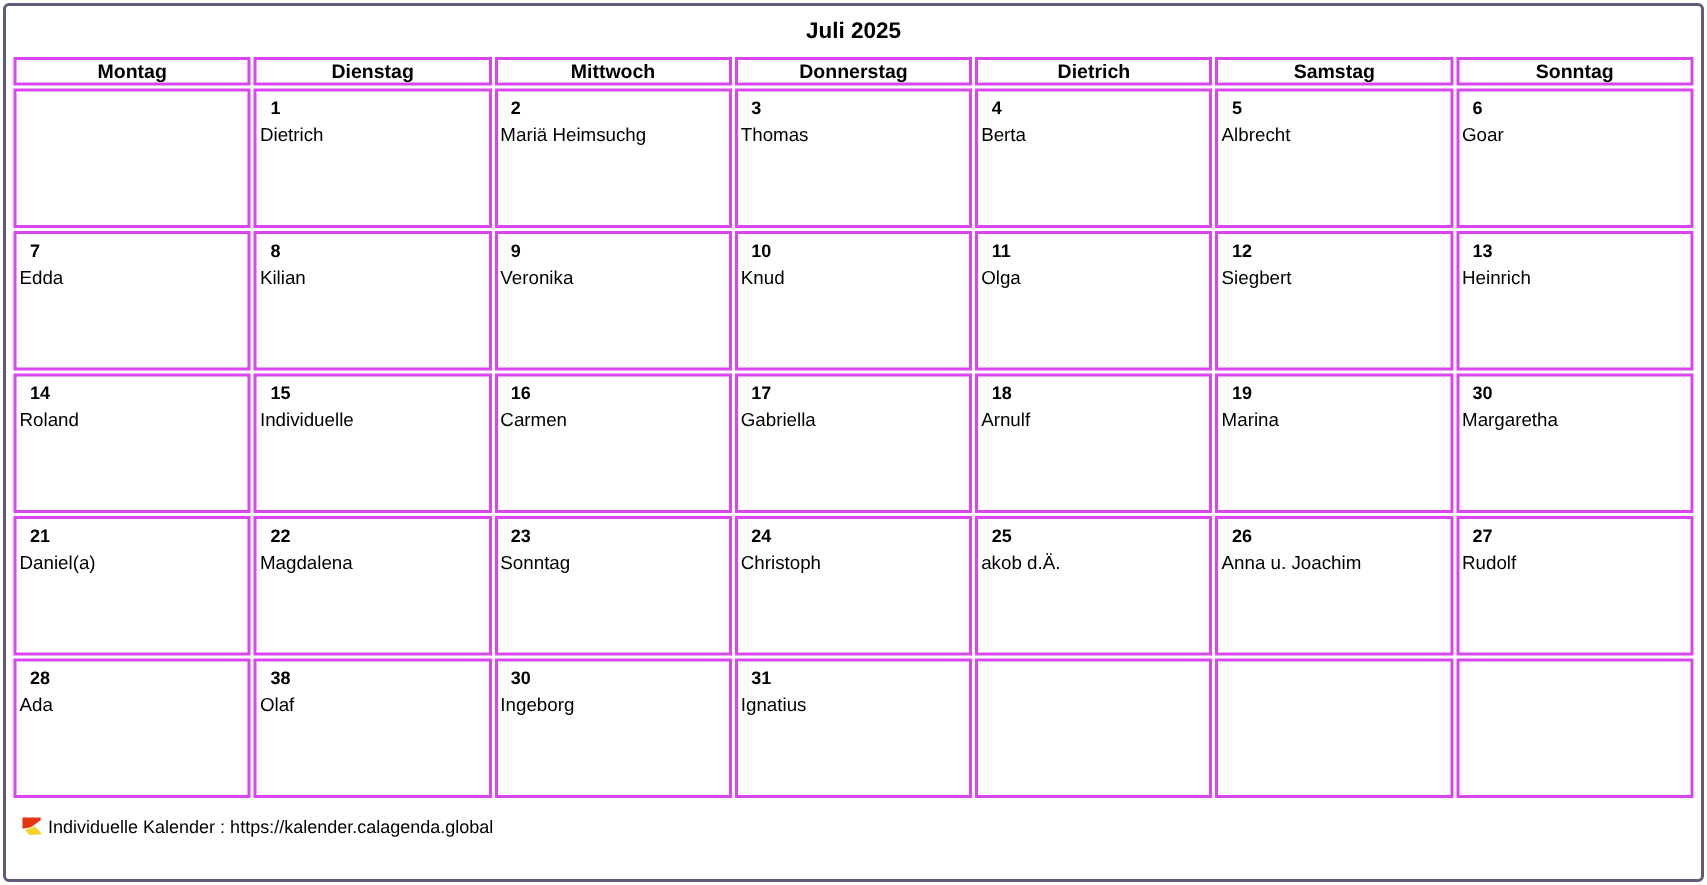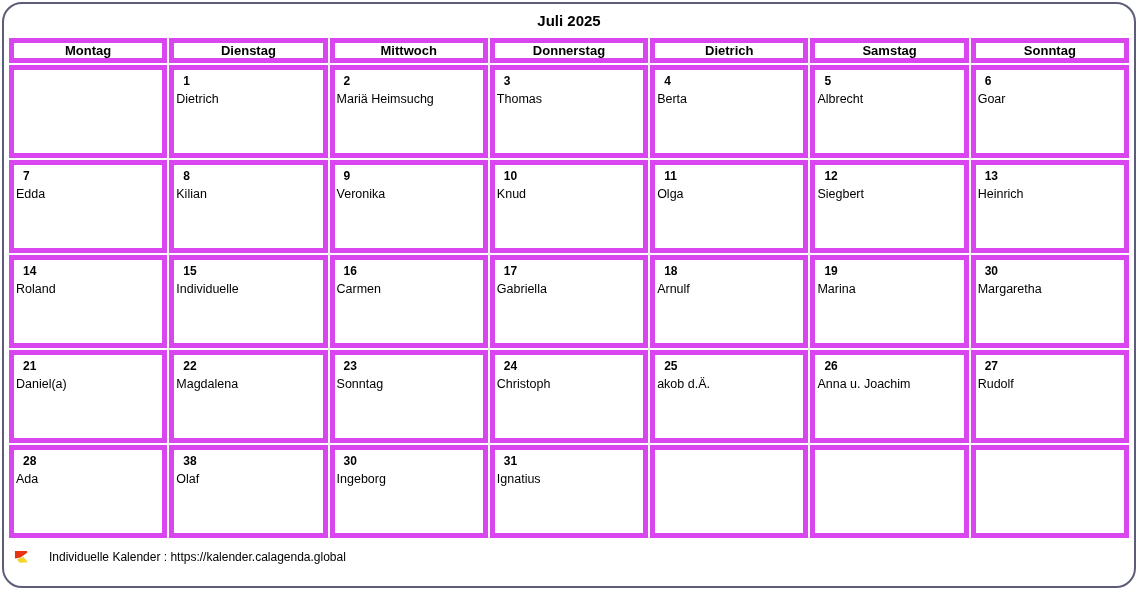--- a/index.html
+++ b/index.html
@@ -9,40 +9,40 @@
     color: #000;
     width: 1138px;
     height: 590px;
     position: relative;
   }
   .page-frame {
     position: absolute;
     left: 2px; top: 2px;
     width: 1134px; height: 586px;
     border: 2px solid #5c5e79;
-    border-radius: 20px;
+    border-radius: 4px;
     background: #fff;
     overflow: hidden;
   }
   .cal-title {
     text-align: center;
     font-size: 15px;
     font-weight: bold;
     padding-top: 8px;
     height: 32px;
   }
   table.calendar {
     table-layout: fixed;
     border-collapse: separate;
     border-spacing: 2px;
     width: 1124px;
     margin: 0 auto;
   }
   table.calendar th, table.calendar td {
-    border: 5px solid #d946ef;
+    border: 2px solid #d946ef;
     background: #fff;
     vertical-align: top;
     overflow: hidden;
     margin-left: 48px;
   }
   table.calendar th {
     height: 19px;
     font-size: 13px;
     font-weight: bold;
     text-align: center;
@@ -62,21 +62,21 @@
   }
   .day-name {
     font-size: 12.5px;
     padding: 3px 0 0 2px;
     line-height: 15px;
     white-space: nowrap;
   }
   .cal-footer {
     display: flex;
     align-items: center;
-    gap: 20px;
+    gap: 3px;
     padding: 6px 0 0 10px;
     height: 28px;
   }
   .footer-logo { width: 15px; height: 15px; flex: 0 0 auto; }
   .footer-text { font-size: 12px; }
 </style>
 </head>
 <body>
 
 <div class="page-frame">

